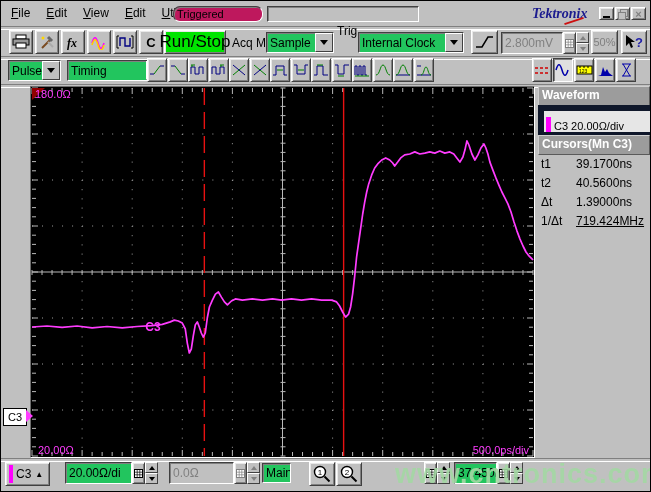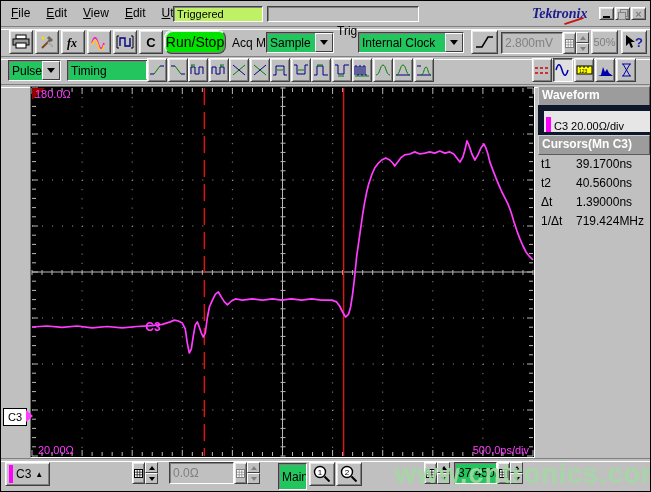--- a/index.html
+++ b/index.html
@@ -45,21 +45,21 @@
           border-top:6px solid transparent;border-bottom:6px solid transparent;border-left:7px solid #ff3cff;}
 </style>
 </head>
 <body>
 
 <div id="app">
 
   <div class="abs" style="left:2px;top:2px;height:22px;">
     <span class="mitem">File</span><span class="mitem">Edit</span><span class="mitem">View</span><span class="mitem">Edit</span><span class="mitem">Utilities</span><span class="mitem">Help</span>
   </div>
-  <div class="field" style="left:172px;top:5px;width:90px;height:16px;font-size:11px;background:#bef264;">Triggered</div>
+  <div class="field" style="left:172px;top:5px;width:90px;height:16px;font-size:11px;background:#be185d;border-radius:7px;">Triggered</div>
   <div class="field" style="left:266px;top:5px;width:152px;height:16px;background:#c0c0c0;"></div>
   <span class="abs" id="brand" style="left:531px;top:5px;">Tektronix</span>
   <div class="abs" style="left:563px;top:19px;width:20px;height:2px;background:#cc1111;transform:rotate(-18deg);"></div>
   <div class="btn wbtn" style="left:598px;">
     <div style="width:7px;height:2px;background:#000;margin-top:6px;"></div>
   </div>
   <div class="btn wbtn" style="left:614px;">
     <div style="position:relative;width:9px;height:9px;">
       <div style="position:absolute;left:2px;top:0;width:6px;height:6px;border:1px solid #808080;"></div>
       <div style="position:absolute;left:0;top:3px;width:6px;height:6px;border:1px solid #808080;background:#c0c0c0;"></div>
@@ -98,21 +98,21 @@
   </div>
   <div class="btn" style="left:112px;top:29px;width:24px;height:24px;">
     <svg width="18" height="16">
       <path d="M3 2H1v12h2M15 2h2v12h-2" stroke="#000" fill="none"></path>
       <path d="M4 12V4h5v8h5V4" stroke="#000080" stroke-width="1.4" fill="none"></path>
     </svg>
   </div>
   <div class="btn" style="left:138px;top:29px;width:24px;height:24px;font-weight:bold;font-size:13px;">
     <span>C</span>
   </div>
-  <div class="btn" style="left:163px;top:29px;width:62px;height:24px;background:#00e400;font-size:14px;border-radius:8px;">
+  <div class="btn" style="left:163px;top:29px;width:62px;height:24px;background:#00e400;font-size:17px;">
     <span>Run/Stop</span>
   </div>
   <span class="abs" style="left:231px;top:35px;">Acq Mode</span>
   <div class="field" style="left:265px;top:31px;width:68px;height:21px;">
     <span>Sample</span>
     <span class="ddarrow">
         <span class="tri-d"></span>
       </span>
   </div>
   <span class="abs" style="left:336px;top:23px;">Trig</span>
@@ -601,27 +601,30 @@
     <span>C3 20.00Ω/div</span>
   </div>
   <div class="phead" style="left:537px;top:134px;">Cursors(Mn C3)</div>
   <span class="rlabel" style="left:540px;top:156px;">t1</span>
   <span class="rvalue" style="left:575px;top:156px;">39.1700ns</span>
   <span class="rlabel" style="left:540px;top:175px;">t2</span>
   <span class="rvalue" style="left:575px;top:175px;">40.5600ns</span>
   <span class="rlabel" style="left:540px;top:194px;">Δt</span>
   <span class="rvalue" style="left:575px;top:194px;">1.39000ns</span>
   <span class="rlabel" style="left:540px;top:213px;">1/Δt</span>
-  <span class="rvalue" style="left:575px;top:213px;">719.424MHz</span>
+  <span class="rvalue" style="left:575px;top:213px;text-decoration:underline;">719.424MHz</span>
 
   <div class="hsep" style="top:457px;"></div>
   <div class="btn" style="left:4px;top:461px;width:45px;height:24px;justify-content:flex-start;padding:0 3px;">
     <div style="width:4px;height:18px;background:#ff00ff;margin-right:3px;"></div>
     <span>C3</span>
     <span style="font-size:8px;margin-left:4px;">▲</span>
+  </div>
+  <div class="field" style="left:64px;top:461px;width:67px;height:22px;">
+    <span>20.00Ω/di</span>
   </div>
   <div class="btn" style="left:131px;top:461px;width:13px;height:22px;">
     <svg width="9" height="9">
       <rect x="0.5" y="0.5" width="8" height="8" fill="#fff" stroke="#000"></rect>
       <path d="M3.2 .5v8M5.8 .5v8M.5 3.2h8M.5 5.8h8" stroke="#000" stroke-width=".7"></path>
     </svg>
   </div>
   <div class="spin" style="left:144px;top:461px;">
     <div class="sb">
         <span class="tri-u"></span>
@@ -642,21 +645,21 @@
     </div>
     <div class="spin" style="left:246px;top:461px;">
       <div class="sb">
           <span class="tri-u"></span>
         </div>
       <div class="sb">
           <span class="tri-dn"></span>
         </div>
     </div>
   </div>
-  <div class="field" style="left:277px;top:462px;width:29px;height:27px;align-items:center;">
+  <div class="field" style="left:261px;top:462px;width:29px;height:20px;align-items:center;">
     <span>Main</span>
   </div>
   <div class="btn" style="left:308px;top:461px;width:26px;height:24px;">
     <svg width="19" height="18">
       <circle cx="7" cy="7" r="5.5" fill="#fff" stroke="#000" stroke-width="1.4"></circle>
       <path d="M11.5 11.5l5 5" stroke="#000" stroke-width="2"></path>
       <text x="7" y="10" font-size="8" text-anchor="middle">1</text>
     </svg>
   </div>
   <div class="btn" style="left:335px;top:461px;width:26px;height:24px;">

